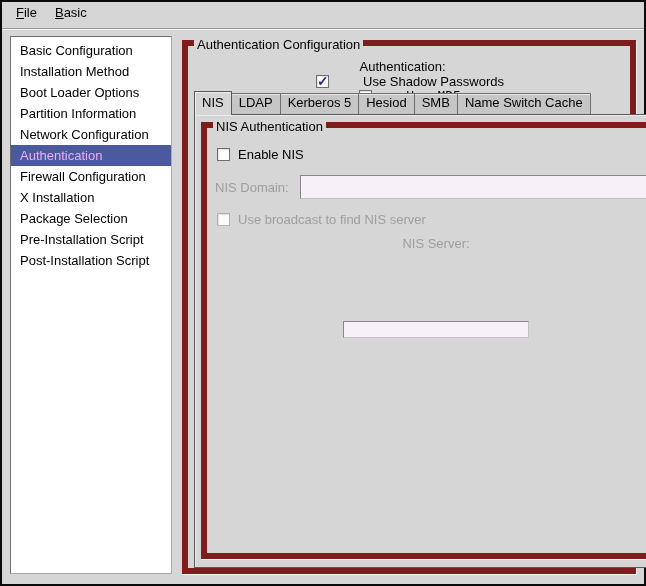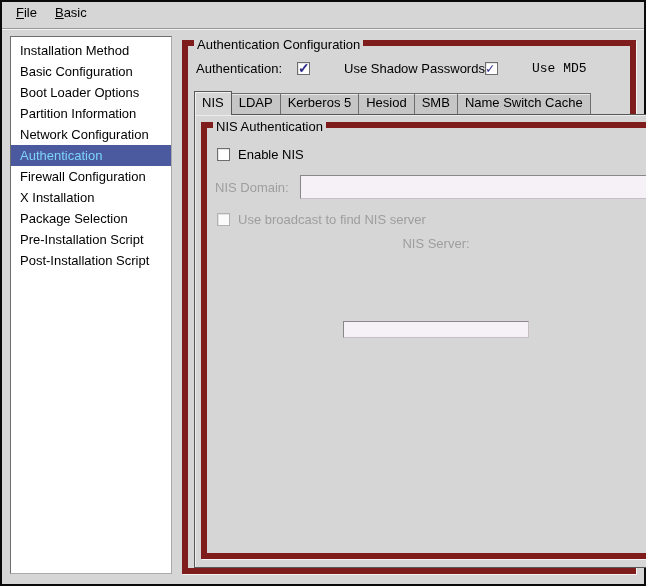--- a/index.html
+++ b/index.html
@@ -29,39 +29,39 @@
   .sidebar {
     position:absolute; left:8px; top:34px; width:162px; height:538px;
     box-sizing:border-box; background:#fff;
     border:1px solid #6e6e6e; border-right-color:#aaa; border-bottom-color:#aaa;
     padding-top:3px;
   }
   .side-item {
     height:21px; line-height:21px; padding-left:9px; white-space:nowrap;
     cursor:default;
   }
-  .side-item.selected { background:var(--selection-bg,#4b5a9e); color:#7dd3fc; }
+  .side-item.selected { background:var(--selection-bg,#4b5a9e); color:#f0abfc; }
 
   
   .gframe {
     border:6px solid #7f1d1d;
     box-shadow:1px 1px 0 #f4f4f4;
   }
   .main-frame {
     position:absolute; left:180px; top:38px; width:454px; height:534px;
     box-sizing:border-box;
   }
   .frame-legend {
     position:absolute; top:-9px; left:6px; background:var(--window-bg,#d6d6d6);
     padding:0 3px; white-space:nowrap;
   }
 
   .auth-row {
     position:absolute; left:8px; top:13px; right:6px; height:18px;
-    display:flex; align-items:center; white-space:nowrap;
+    display:flex; align-items:center; white-space:nowrap;flex-direction:column;
   }
   .auth-row .auth-label { margin-right:15px; }
   .cb-pair { display:flex; align-items:center;gap:26px; }
   .cb-pair + .cb-pair { margin-left:0; }
   .gap-md5 { margin-left:16px;font-family:Liberation Mono, monospace; }
 
   
   .checkbox {
     width:13px; height:13px; box-sizing:border-box; flex:0 0 13px;
     background:#fff; border:1px solid #6e6e6e; position:relative;
@@ -122,22 +122,22 @@
   <div class="menubar">
     <div class="menu-item">
       <span>File</span>
     </div>
     <div class="menu-item">
       <span>Basic</span>
     </div>
   </div>
 
   <div class="sidebar">
+    <div class="side-item">Basic Configuration</div>
     <div class="side-item">Installation Method</div>
-    <div class="side-item">Basic Configuration</div>
     <div class="side-item">Boot Loader Options</div>
     <div class="side-item">Partition Information</div>
     <div class="side-item">Network Configuration</div>
     <div class="side-item selected">Authentication</div>
     <div class="side-item">Firewall Configuration</div>
     <div class="side-item">X Installation</div>
     <div class="side-item">Package Selection</div>
     <div class="side-item">Pre-Installation Script</div>
     <div class="side-item">Post-Installation Script</div>
   </div>

